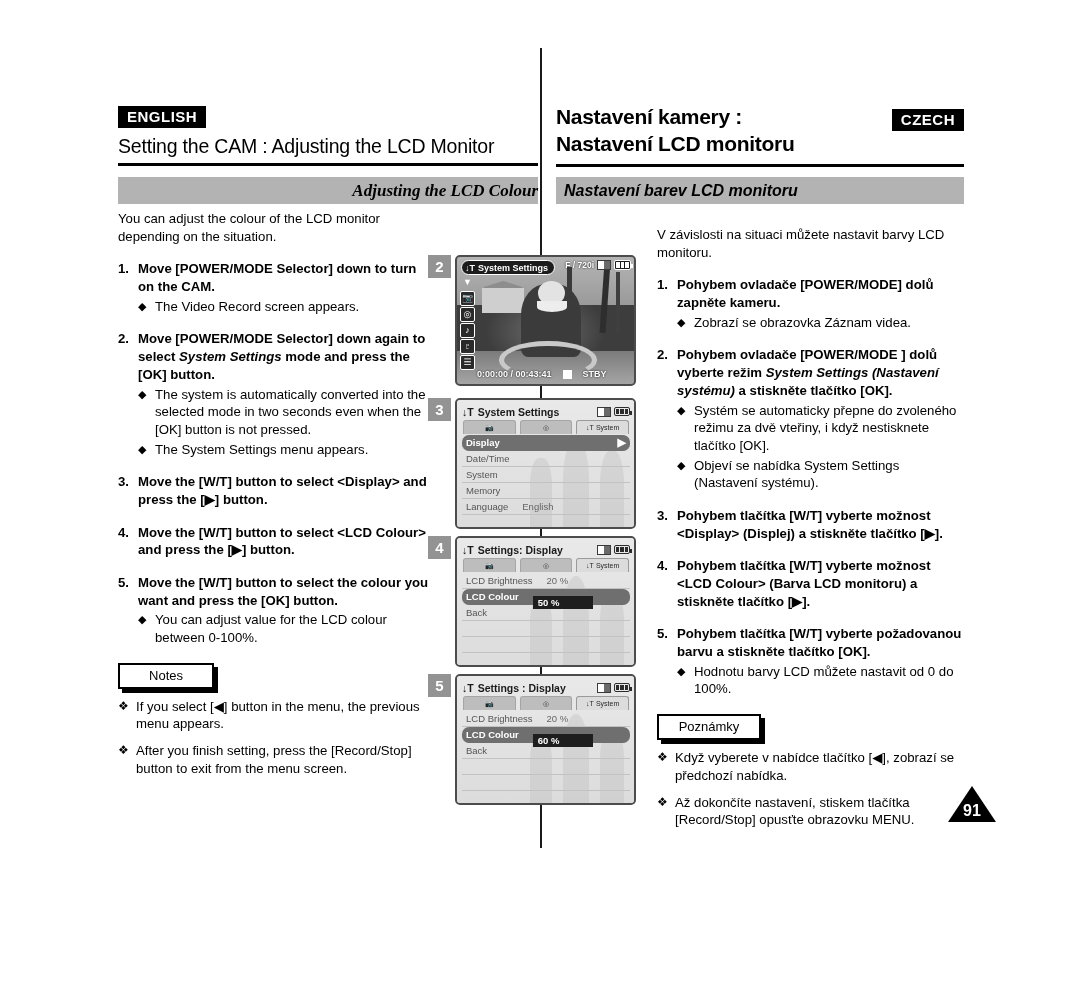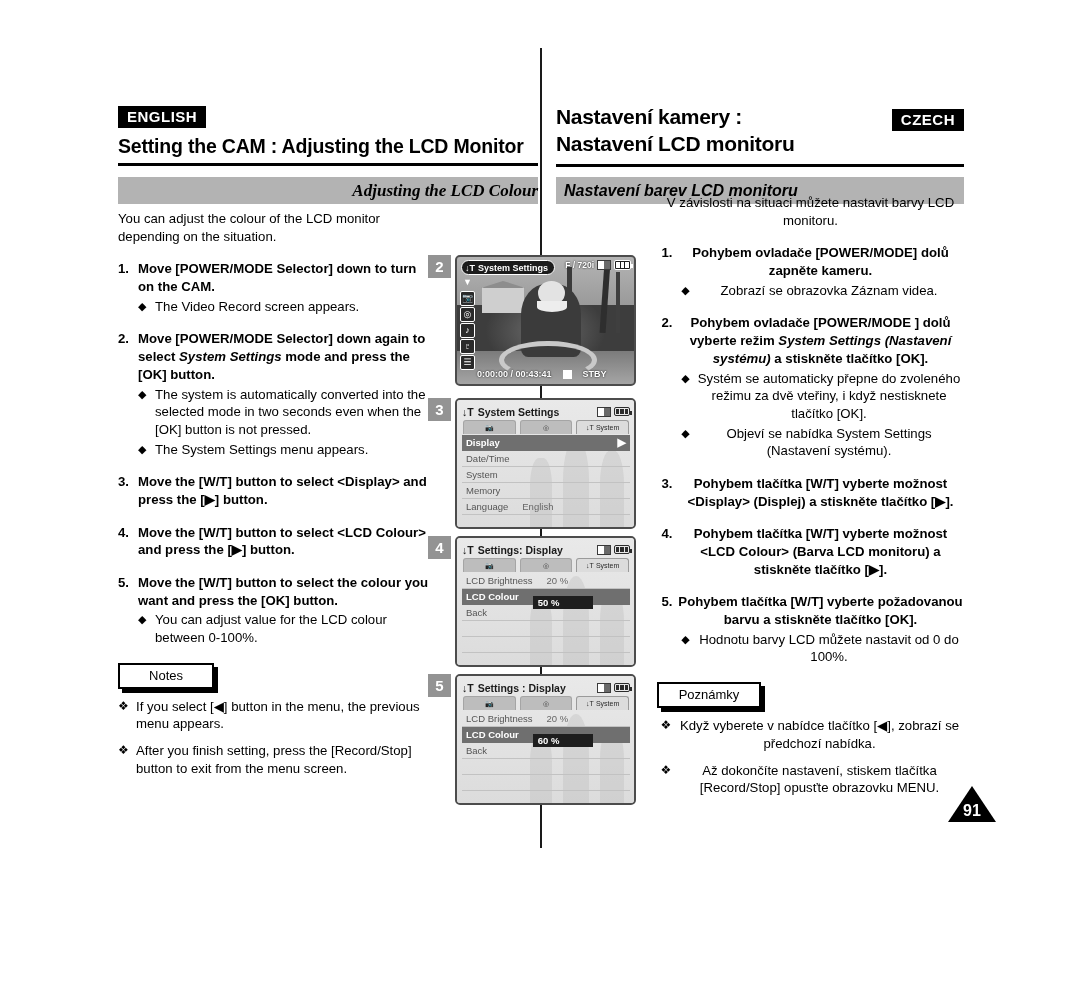--- a/index.html
+++ b/index.html
@@ -23,21 +23,21 @@
   .page { position:absolute; left:0; top:0; width:1080px; height:984px; }
 
   
   .lang-badge {
     display:inline-block; background:#000; color:#fff;
     font-weight:bold; font-size:15px; letter-spacing:0.5px;
     padding:3px 9px 4px 9px; line-height:1;
   }
   .hdr-left { position:absolute; left:118px; top:106px; width:420px; }
   .hdr-left .title {
-    font-size:19.5px; font-weight:bold; margin-top:7px; line-height:1.15;
+    font-size:19.5px; font-weight:normal; margin-top:7px; line-height:1.15;
     letter-spacing:-0.2px;
   }
   .hdr-left .rule { border-bottom:3px solid #000; margin-top:6px; width:420px; }
 
   .hdr-right { position:absolute; left:556px; top:104px; width:408px; }
   .hdr-right .title {
     font-size:21px; font-weight:bold; line-height:1.28; letter-spacing:-0.3px;
   }
   .hdr-right .czech {
     position:absolute; right:0; top:5px;
@@ -53,21 +53,21 @@
     font-style:italic; font-weight:bold; font-size:17px;
     font-family:"Liberation Serif", serif;
   }
   .sec-bar.right span { font-family:"Liberation Sans", sans-serif; font-size:16px; }
   #sec-left  { left:118px; top:177px; width:420px;justify-content:flex-end; }
   #sec-right { left:556px; top:177px; width:408px; }
 
   
   .col { position:absolute; font-size:13.2px; line-height:1.34; }
   #col-left  { left:118px; top:210px; width:318px; }
-  #col-right { left:657px; top:194px; width:307px;text-align:center; }
+  #col-right { left:657px; top:226px; width:307px; }
 
   .intro { margin-bottom:8px; }
 
   .step { display:flex; margin-top:15px; }
   .step .num { width:20px; font-weight:bold; flex:none; }
   .step .txt { flex:1; font-weight:bold; }
   .step .txt .ital { font-style:italic; font-weight:bold; }
 
   .bul { display:flex; margin-top:2px; padding-left:20px; }
   .bul .gl { width:17px; flex:none; font-size:11px; line-height:1.5; }
@@ -238,20 +238,21 @@
     position:absolute; left:5px; right:4px; top:35px; bottom:3px; z-index:3;
   }
   .menu .row {
     height:16px; display:flex; align-items:center;
     border-bottom:1px solid #c2c2c2;
     font-size:9.5px; color:#555; padding:0 4px;
   }
   .menu .row.sel {
     background:#6f6f6f; color:#fff; font-weight:bold;
     border-bottom:1px solid #6f6f6f;
+    border-radius:7px;
   }
   .menu .row .rv { margin-left:auto;margin-top:12px; }
   .menu .row.sel .rv {
     margin-left:14px; background:#1e1e1e; color:#fff;
     padding:1px 34px 1px 5px; font-weight:bold;
   }
   .menu .row .arrow { margin-left:auto; font-size:11px; }
   .menu .row.empty { color:transparent; }
   .menu .row .lbl-val { margin-left:14px; color:#666; }
 

